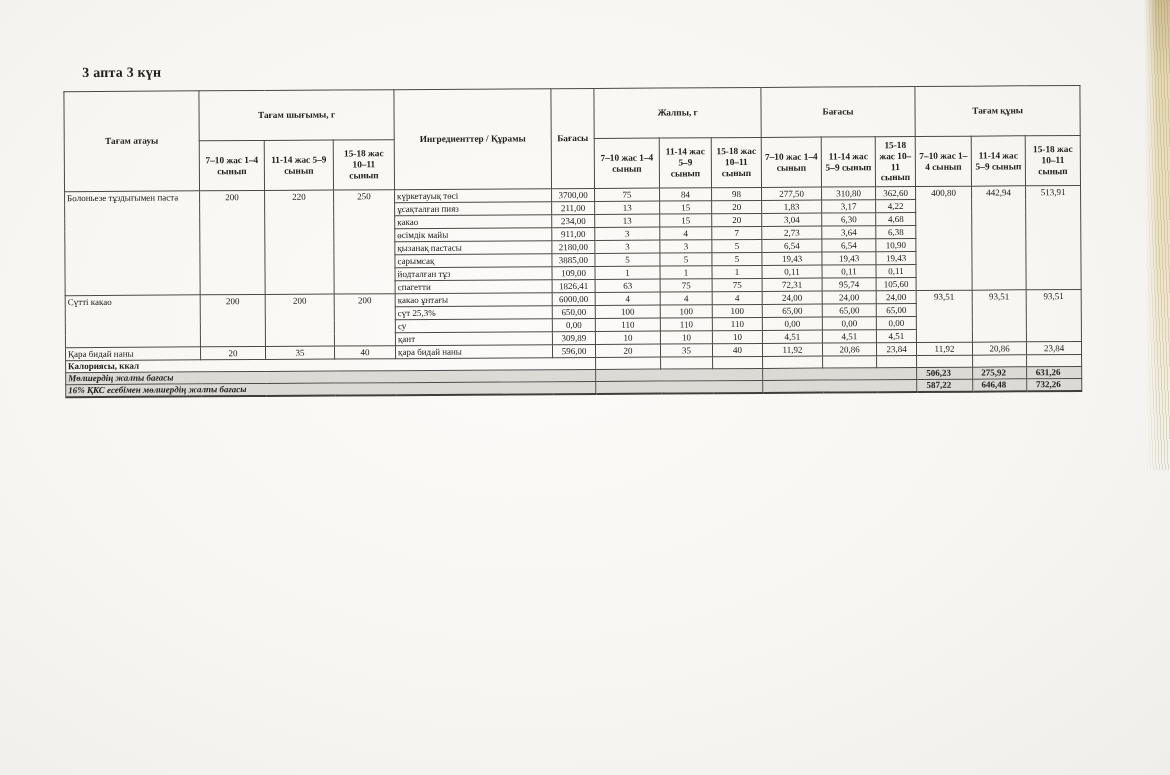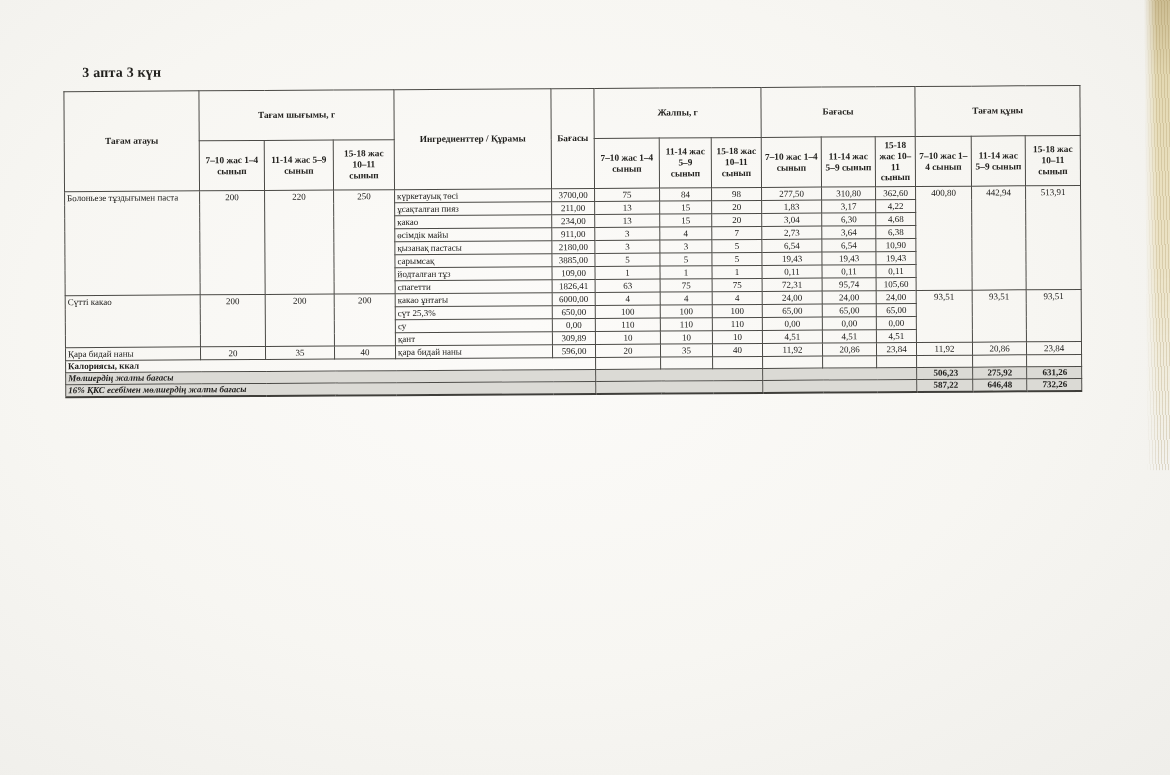--- a/index.html
+++ b/index.html
@@ -47,21 +47,21 @@
   }
   .menu thead tr{height:50px;}
   .menu tbody tr{height:13px;}
   .menu tbody tr.frow{height:12px;}
   td.c{text-align:center;}
   td.l{text-align:left;}
   td.top{vertical-align:top;padding-top:1px;}
   td.shade{background:#dbdad5;}
   td.flabel{font-weight:bold;}
   td.fitalic{font-weight:bold;font-style:italic;}
-  td.fval{font-weight:bold;text-align:right;padding-right:14px;}
+  td.fval{font-weight:bold;text-align:center;padding-right:14px;}
   .menu tbody tr:last-child td{border-bottom:2px solid #3f3e3a;}
 </style>
 </head>
 <body>
 
 <div class="paper">
   <div class="tilt">
 
     <div class="doc-title">3 апта 3 күн</div>
 

